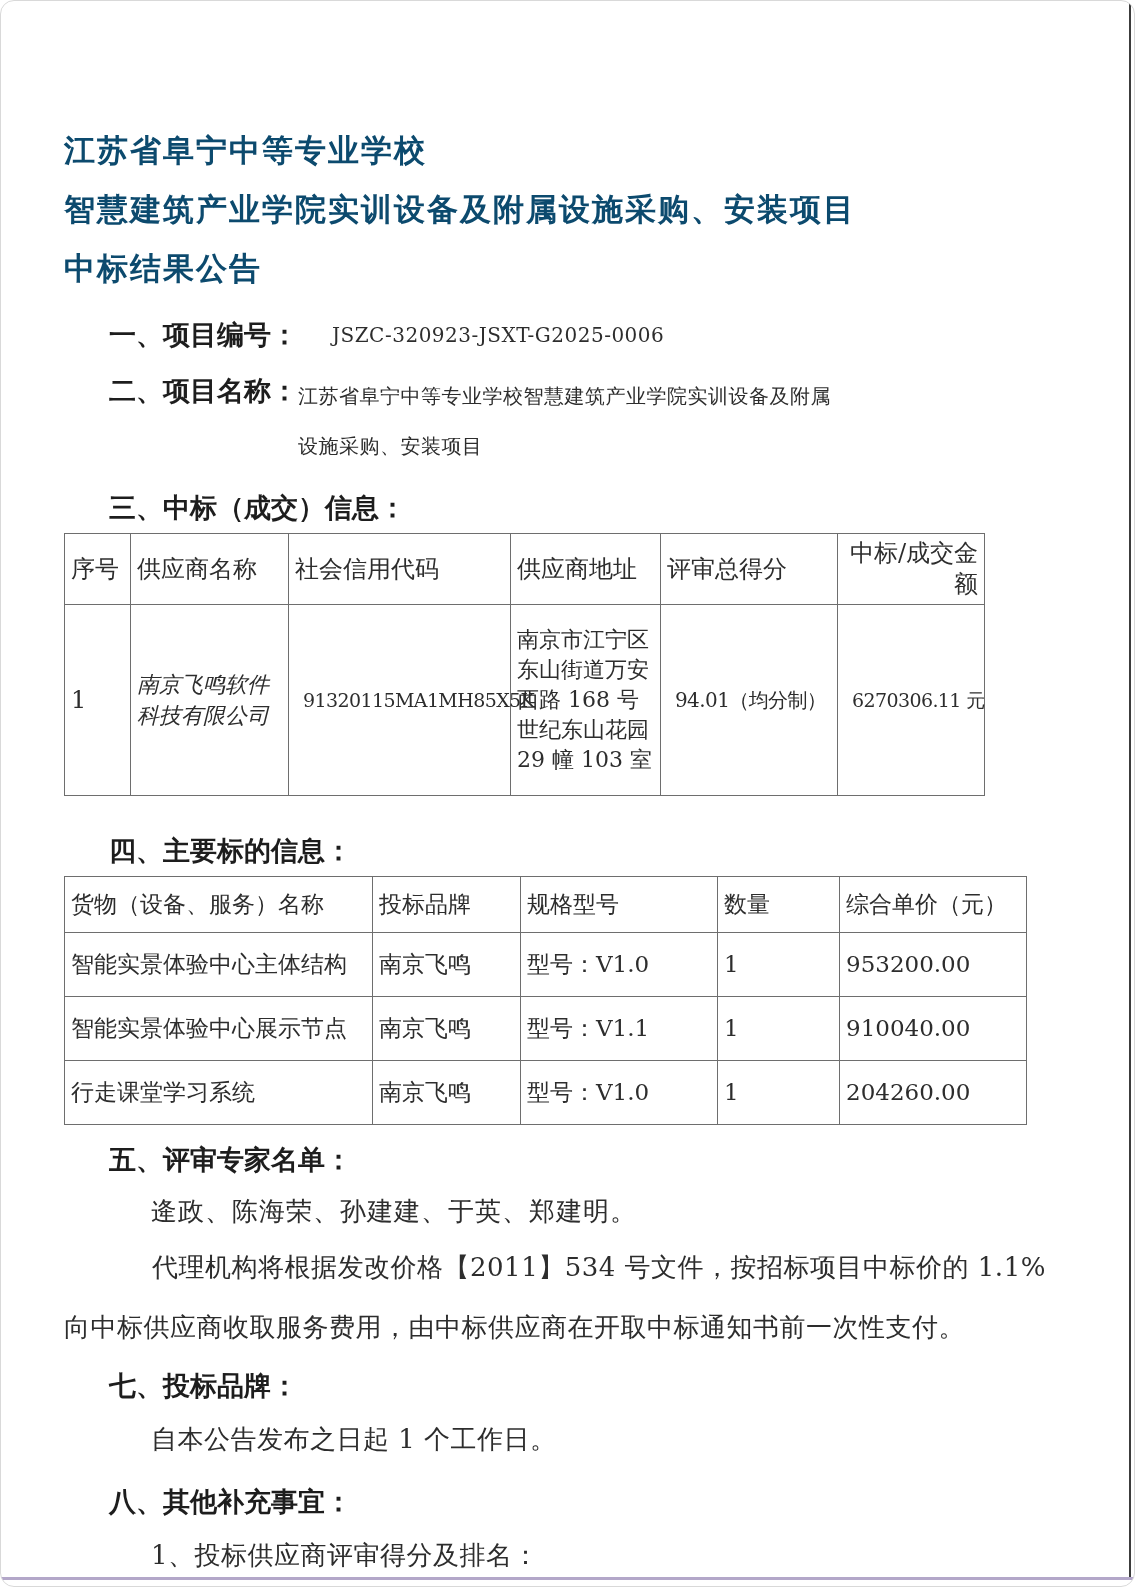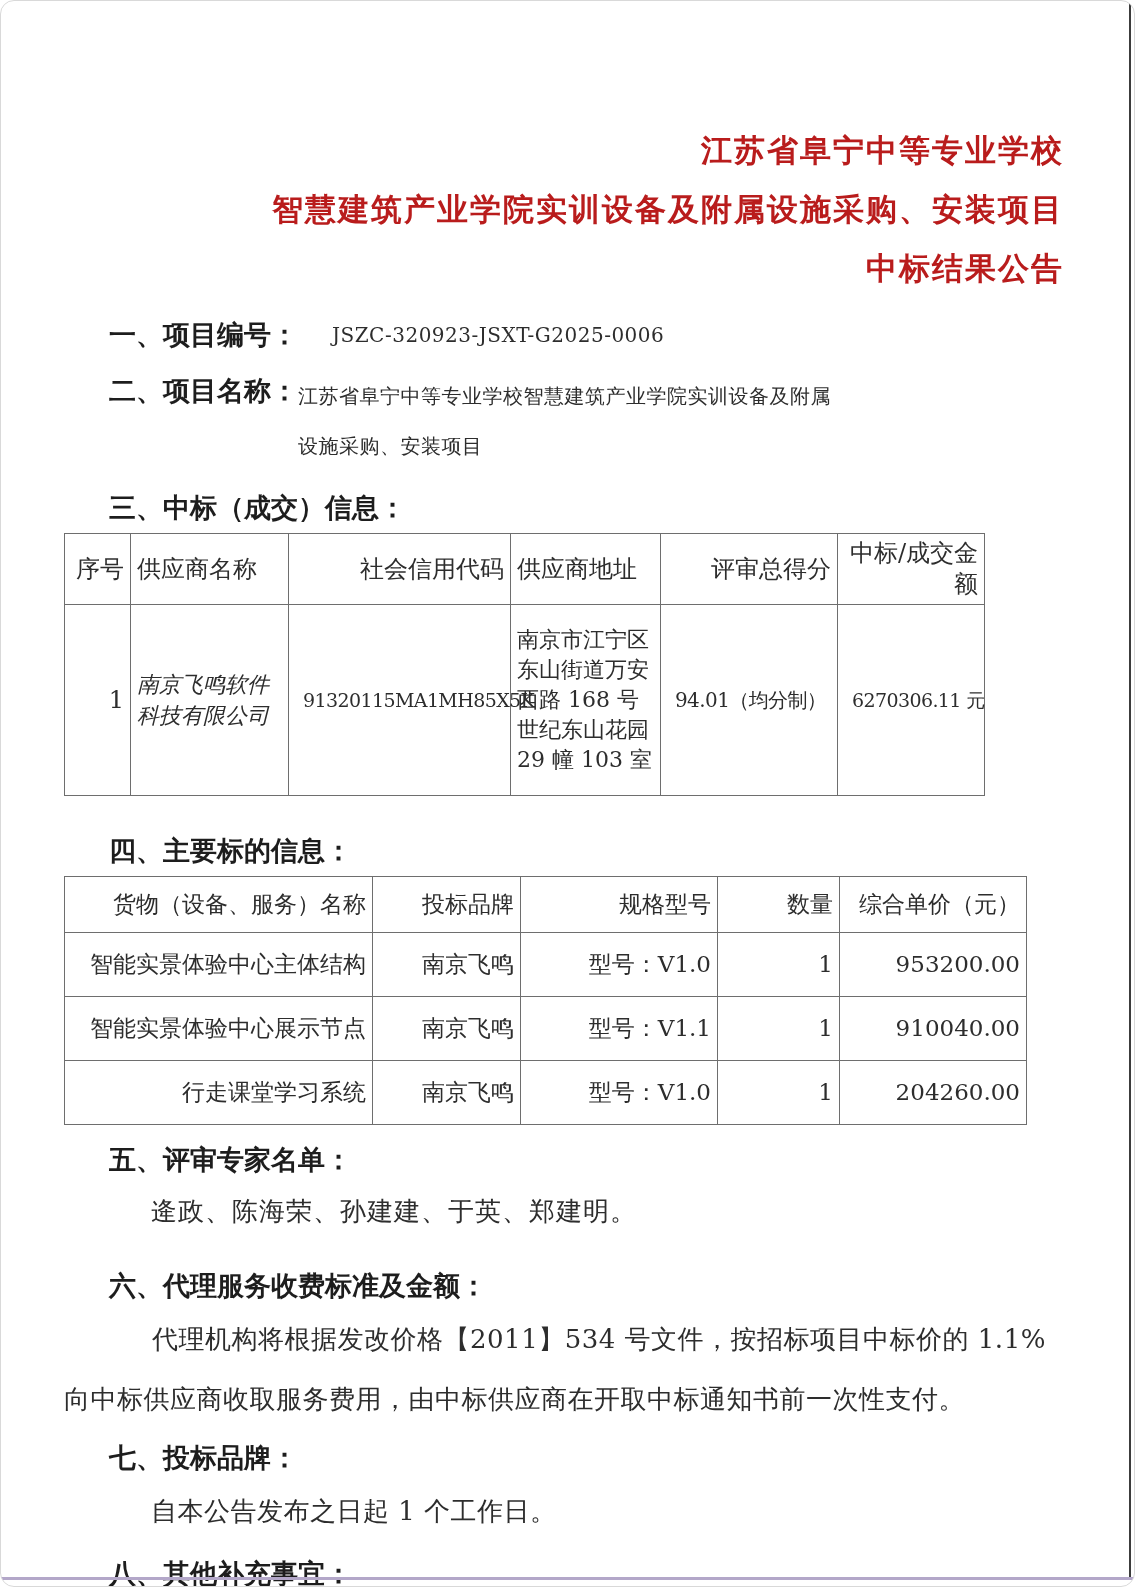--- a/index.html
+++ b/index.html
@@ -13,25 +13,25 @@
     overflow:hidden;
     font-family:"DejaVu Serif", serif;
     color:#2b2b2b;
   }
   .content{
     box-sizing:border-box;
     padding:130px 70px 0 63px;
   }
   
   .title-line{
-    text-align:right;
+    text-align:left;
     font-family:"Liberation Sans", sans-serif;
     font-weight:bold;
     font-size:31px;
-    color:#b91c1c;
+    color:#0c4a6e;
     letter-spacing:2px;
     line-height:40px;
     margin:0 0 19px 0;
   }
   
   .sec-row{display:flex;align-items:flex-start;margin:0 0 0 45px;}
   .sec-label{
     font-family:"Liberation Sans", sans-serif;
     font-weight:bold;
     font-size:27px;
@@ -57,21 +57,21 @@
     margin:0 0 0 45px;
   }
   .mt12{margin-top:12px;} .mt16{margin-top:16px;} .mt18{margin-top:18px;}
   .mt20{margin-top:20px;} .mt22{margin-top:38px;} .mt26{margin-top:26px;gap:34px;}
   
   table{border-collapse:collapse;table-layout:fixed;margin-top:8px;}
   th,td{
     border:1px solid #6e6e6e;
     font-weight:normal;
     vertical-align:middle;
-    text-align:right;
+    text-align:left;
     font-size:24px;
     color:#2d2d2d;
     padding:4px 6px;
     box-sizing:border-box;
     line-height:31px;
   }
   .t-award{width:920px;}
   .t-award thead th{height:70px;}
   .t-award td{height:152px;}
   .al{text-align:left;margin-left:32px;}
@@ -204,21 +204,20 @@
           <td>型号：V1.0</td>
           <td>1</td>
           <td>204260.00</td>
         </tr>
       </tbody>
     </table>
 
     <div class="sec-head mt18">五、评审专家名单：</div>
     <div class="names">逄政、陈海荣、孙建建、于英、郑建明。</div>
 
-    <div class="sec-head mt22">六、代理服务收费标准及金额：</div>
     <div class="para" style="white-space:pre-line;">代理机构将根据发改价格【2011】534 号文件，按招标项目中标价的 1.1%
 向中标供应商收取服务费用，由中标供应商在开取中标通知书前一次性支付。</div>
 
     <div class="sec-head mt12">七、投标品牌：</div>
     <div class="body-line">自本公告发布之日起 1 个工作日。</div>
 
     <div class="sec-head mt26">八、其他补充事宜：</div>
     <div class="sub-line">1、投标供应商评审得分及排名：</div>
 
   </div>

